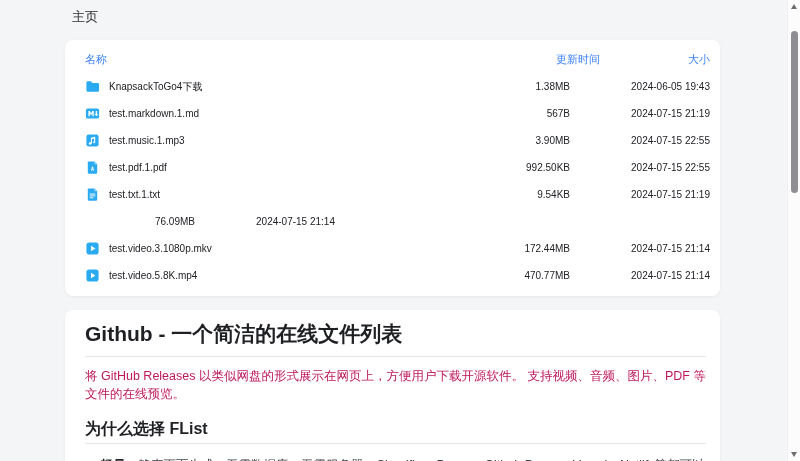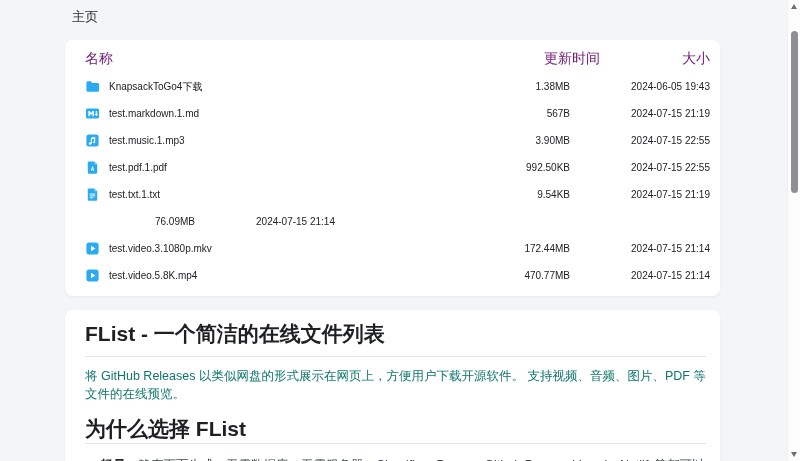--- a/index.html
+++ b/index.html
@@ -20,40 +20,40 @@
     position:absolute; left:65px; width:655px;
     background:#ffffff; border-radius:8px;
     box-shadow:0 1px 3px rgba(0,0,0,0.06);
   }
   
   #file-card { top:40px; height:256px; padding-top:5px; }
   .trow {
     display:flex; align-items:center;
     padding:0 10px 0 20px;
   }
-  .thead { height:28px; font-size:14px; color:#701a75; }
+  .thead { height:28px; font-size:11px; color:#3b82f6; }
   .frow  { height:27px; font-size:10px; color:#212226; cursor:pointer; }
   .cell.name { flex:1; display:flex; align-items:center; min-width:0; }
   .cell.size { width:110px; text-align:right; white-space:nowrap; }
   .cell.time { width:140px; text-align:right; white-space:nowrap; }
   .ficon { width:15px; height:15px; margin-right:9px; flex:0 0 15px; display:inline-flex; }
   .ficon svg { width:15px; height:15px; }
   .ficon .pri { fill:var(--accent,#29aaf1); }
   
   #readme-card { top:310px; height:200px; padding:4px 14px 0 20px; }
   #readme-card h1 {
     font-size:21px; line-height:28px; font-weight:bold; color:#1f2023;
     margin:6px 0 0; padding-bottom:8px;
     border-bottom:1px solid #e5e5e8;
   }
   #readme-card p {
-    margin:10px 0 0; font-size:12.5px; line-height:18px; color:#0f766e;
+    margin:10px 0 0; font-size:12.5px; line-height:18px; color:#be185d;
   }
   #readme-card h2 {
-    font-size:21px; line-height:19px; font-weight:bold; color:#1f2023;
+    font-size:16px; line-height:19px; font-weight:bold; color:#1f2023;
     margin:16px 0 0; padding-bottom:5px;
     border-bottom:1px solid #e5e5e8;
   }
   #readme-card ul { margin:12px 0 0; padding-left:16px; }
   #readme-card li { font-size:12.5px; line-height:19px; color:#3e4248; }
   #readme-card li b { color:#26282c; }
   
   .scrollbar {
     position:absolute; right:0; top:0; width:13px; height:461px;
     background:#fcfcfd; border-left:1px solid #f0f0f2;
@@ -181,21 +181,21 @@
           </span>
           <span>test.video.5.8K.mp4</span>
         </span>
         <span class="cell size">470.77MB</span>
         <span class="cell time">2024-07-15 21:14</span>
       </div>
     </div>
 </div>
 
 <div class="card" id="readme-card">
-  <h1>FList - 一个简洁的在线文件列表</h1>
+  <h1>Github - 一个简洁的在线文件列表</h1>
   <p>将 GitHub Releases 以类似网盘的形式展示在网页上，方便用户下载开源软件。 支持视频、音频、图片、PDF 等文件的在线预览。</p>
   <h2>为什么选择 FList</h2>
   <ul>
     <li><b>轻量</b><span>：静态页面生成，无需数据库，无需服务器，Cloudflare Pages、Github Pages、Vercel、Netlify等都可以轻松部署，完全免费。</span></li>
   </ul>
 </div>
 
 <div class="scrollbar">
   <div class="sb-up"></div>
   <div class="sb-thumb"></div>

